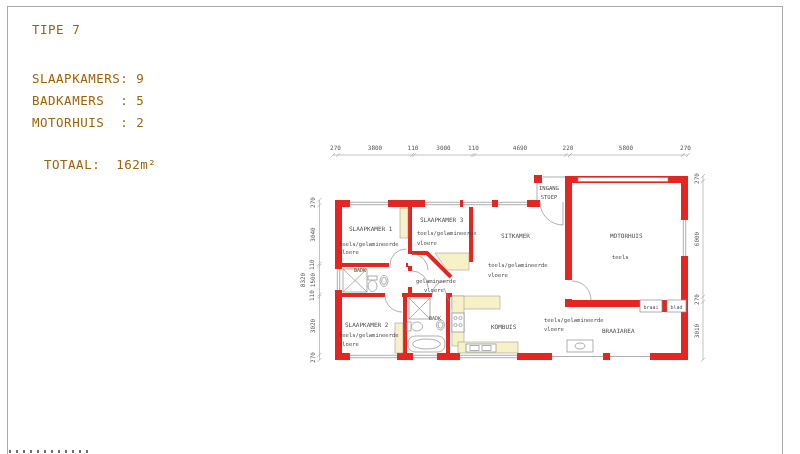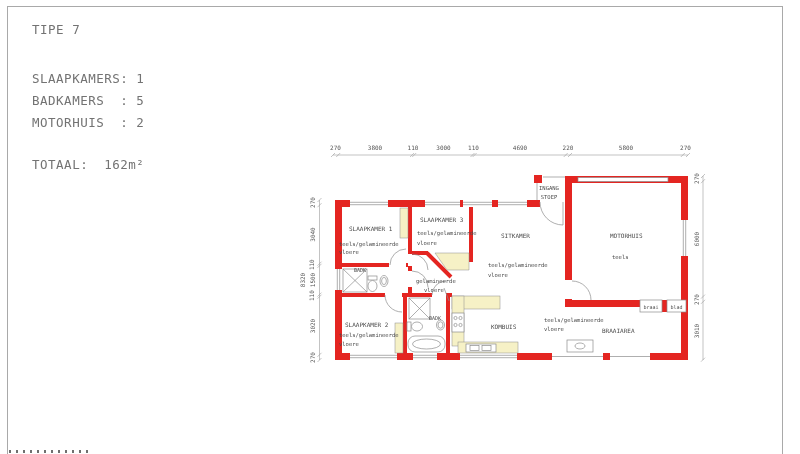--- a/index.html
+++ b/index.html
@@ -1,25 +1,25 @@
 <!DOCTYPE html>
 <html><head>
 <meta charset="utf-8">
 <style>
   html,body{margin:0;padding:0;}
   body{width:800px;height:454px;background:#ffffff;position:relative;overflow:hidden;
        font-family:"DejaVu Sans Mono",monospace;}
   .frame{position:absolute;left:7px;top:6px;width:774px;height:460px;
          border-left:1px solid #a9a9a9;border-top:1px solid #a9a9a9;border-right:1px solid #a9a9a9;}
-  .info{position:absolute;color:#737373;font-size:12.5px;letter-spacing:.5px;white-space:pre;}
+  .info{position:absolute;color:#a16207;font-size:12.5px;letter-spacing:.5px;white-space:pre;}
   #i-title{left:32px;top:22px;}
   #i-bed{left:32px;top:71px;}
   #i-bath{left:32px;top:93px;}
   #i-gar{left:32px;top:115px;text-align:center;}
-  #i-tot{left:32px;top:157px;}
+  #i-tot{left:44px;top:157px;}
   .footer-frag{position:absolute;left:9px;top:450px;width:84px;height:3px;
        background:repeating-linear-gradient(90deg,#6f6f6f 0 2px,transparent 2px 7px);}
   svg{position:absolute;left:0;top:0;}
   svg text{font-family:"DejaVu Sans Mono",monospace;fill:#4a4a4a;}
   .t6{font-size:6px;}
   .t55{font-size:5.5px;}
   .t5{font-size:5px;}
   .dt{font-size:6px;fill:#555;}
   .wall{fill:#e42521;}
   .gap{fill:#ffffff;}
@@ -29,21 +29,21 @@
   .fx{fill:#ffffff;stroke:#8c8c8c;stroke-width:.7;}
   .fxn{fill:none;stroke:#8c8c8c;stroke-width:.7;}
   .dim{stroke:#9a9a9a;stroke-width:.6;fill:none;}
 </style>
 </head>
 <body>
 
 <div class="frame"></div>
 
 <div class="info" id="i-title">TIPE 7</div>
-<div class="info" id="i-bed">SLAAPKAMERS: 1</div>
+<div class="info" id="i-bed">SLAAPKAMERS: 9</div>
 <div class="info" id="i-bath">BADKAMERS  : 5</div>
 <div class="info" id="i-gar">MOTORHUIS  : 2</div>
 <div class="info" id="i-tot">TOTAAL:  162m²</div>
 
 <svg width="800" height="454" viewBox="0 0 800 454">
 
   <g>
     <line class="dim" x1="333" y1="155" x2="688" y2="155"></line>
     <path class="dim" d="M331,157 L335,153 M336.2,157 L340.2,153 M410.1,157 L414.1,153 M412.2,157 L416.2,153 M470.5,157 L474.5,153 M472.6,157 L476.6,153 M563.7,157 L567.7,153 M568,157 L572,153 M680.8,157 L684.8,153 M686,157 L690,153"></path>
     <text class="dt" x="335.5" y="150" text-anchor="middle">270</text>

